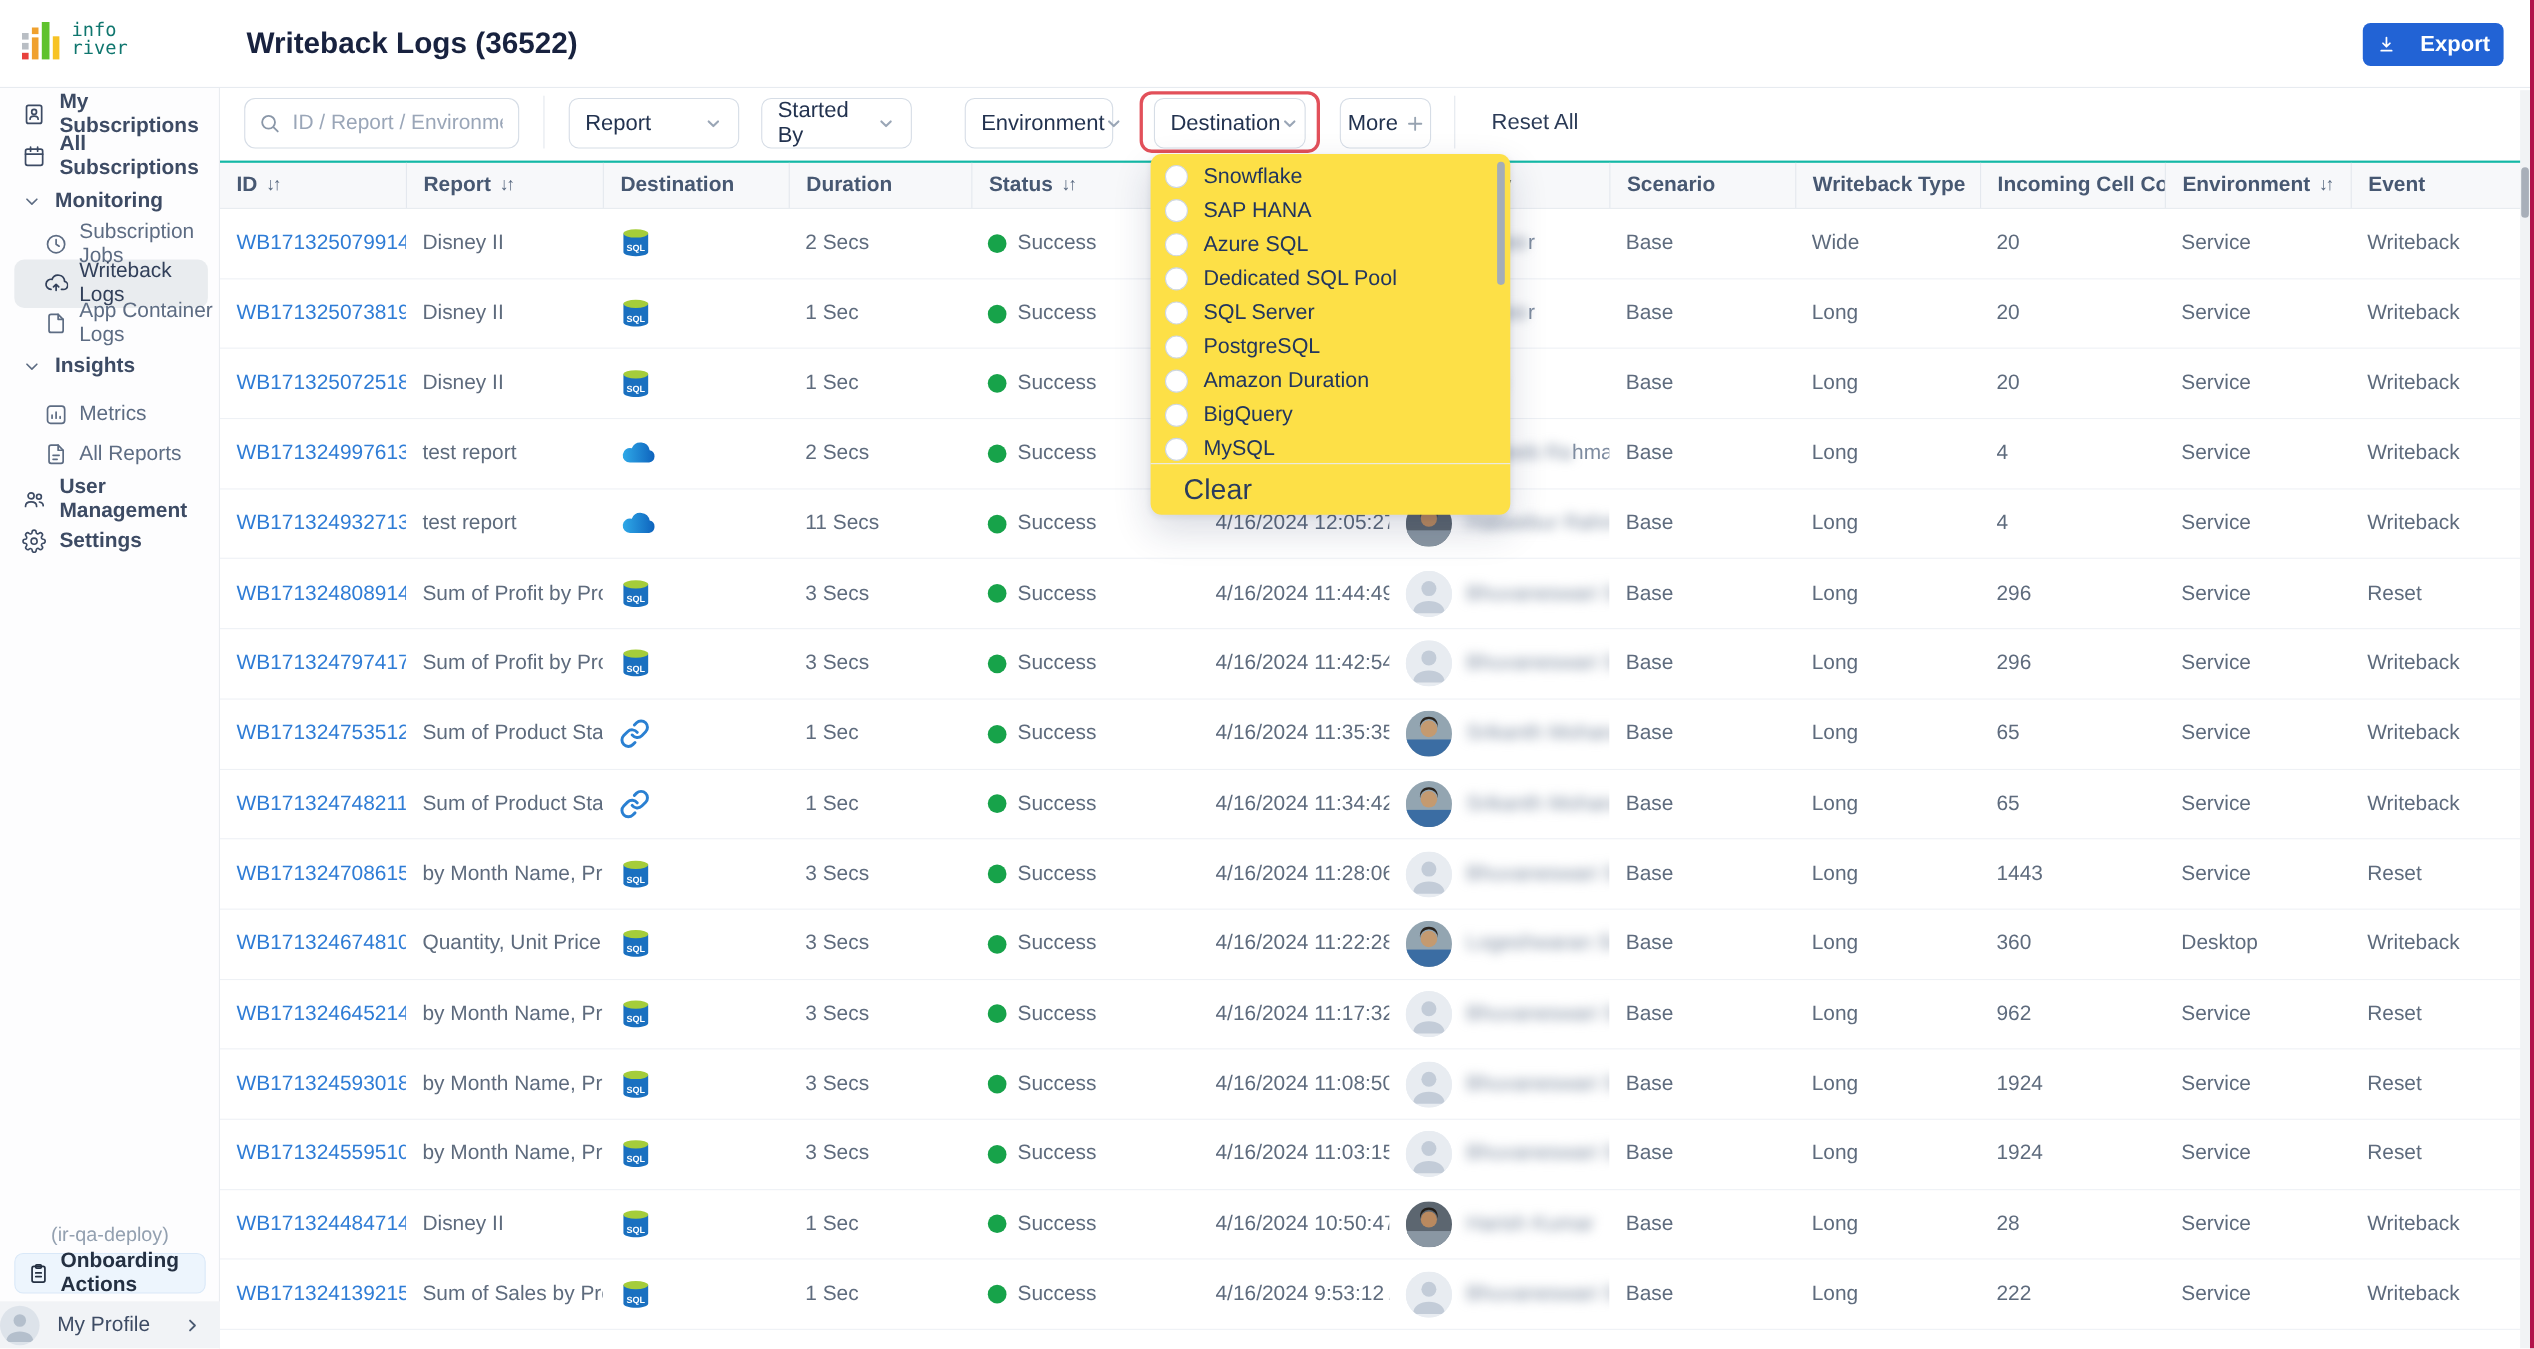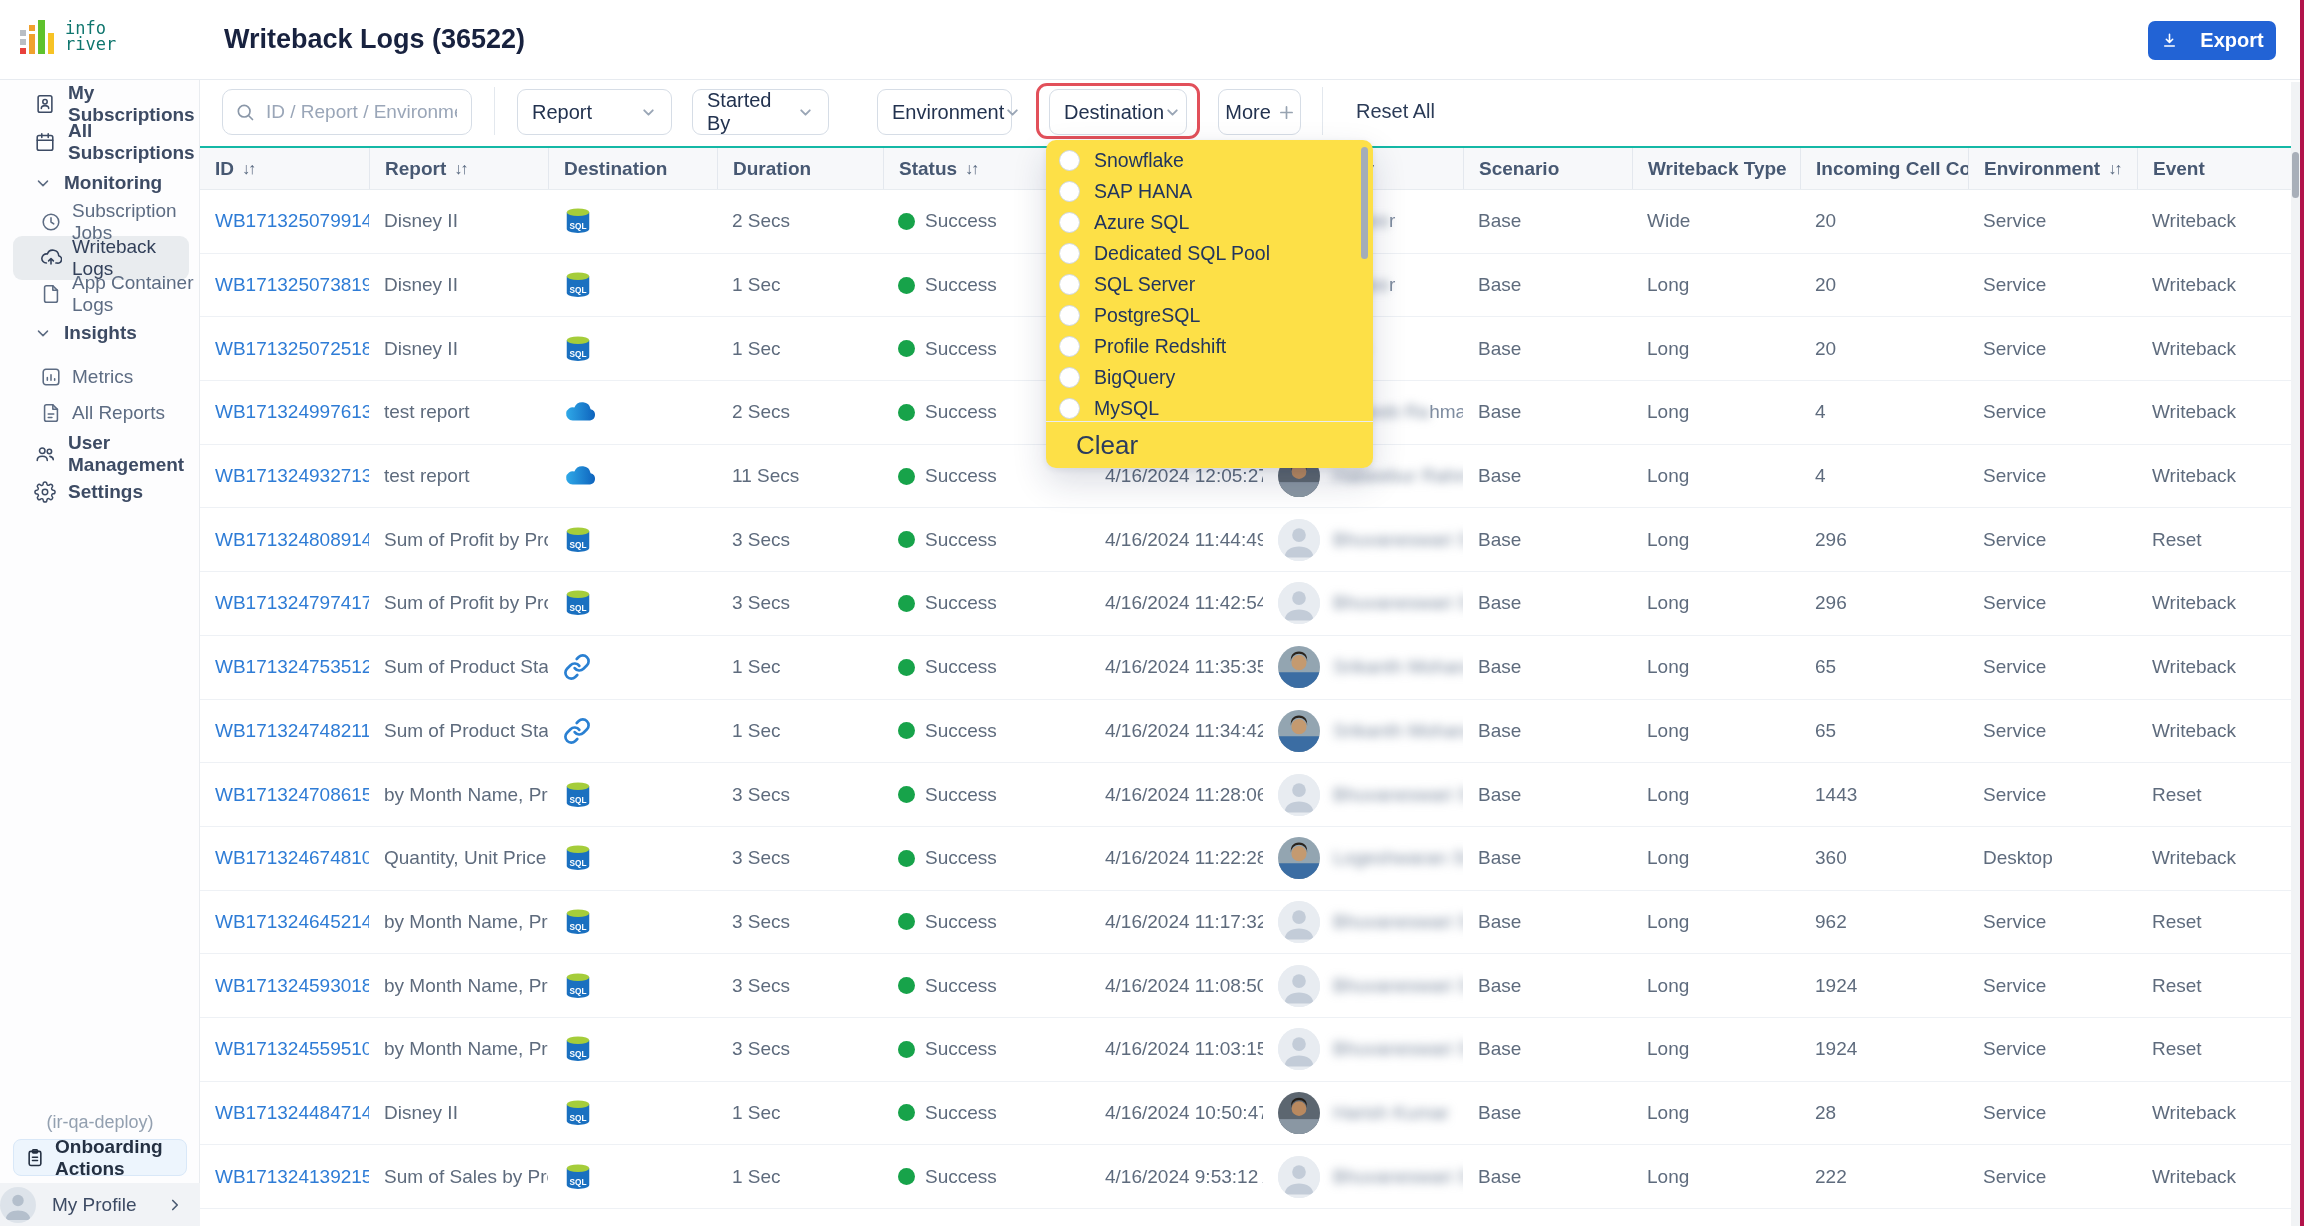--- a/index.html
+++ b/index.html
@@ -6,21 +6,21 @@
   body{
     width:2304px;height:1226px;position:relative;overflow:hidden;
     background:#ffffff;font-family:"Liberation Sans",sans-serif;
     -webkit-font-smoothing:antialiased;
   }
   
   .sidebar{position:absolute;left:0;top:0;width:200px;height:1226px;background:#fdfdfe;border-right:1px solid #e9ecf0;box-sizing:border-box;z-index:4;}
   .side-top{position:absolute;left:0;top:0;width:200px;height:80px;border-bottom:1px solid #e7ebf0;box-sizing:border-box;background:#fff;}
   .logo{position:absolute;left:18px;top:17px;display:flex;align-items:center;gap:9px;}
   .logo-text{font-family:"DejaVu Sans Mono",monospace;font-size:17px;line-height:16px;color:#0f766e;font-weight:500;}
-  .nav-item{position:absolute;left:0;width:200px;height:34px;display:flex;align-items:center;gap:12px;padding-left:34px;box-sizing:border-box;font-size:19px;color:#3d4b64;font-weight:600;z-index:2;}
+  .nav-item{position:absolute;left:0;width:200px;height:34px;display:flex;align-items:center;gap:12px;padding-left:20px;box-sizing:border-box;font-size:19px;color:#3d4b64;font-weight:600;z-index:2;}
   .nav-item.sub{padding-left:40px;font-weight:400;color:#5d6c83;gap:10px;}
   .nav-item.sel{color:#32405a;font-weight:500;}
   .pill{position:absolute;left:13px;top:236px;width:176px;height:44px;background:#e9ecef;border-radius:9px;z-index:1;}
   .tenant{position:absolute;left:0;top:1112px;width:200px;text-align:center;font-size:18px;color:#93a0b0;}
   .onboard{position:absolute;left:13px;top:1139px;width:174px;height:37px;background:#edf5fd;border:1px solid #d9e8f8;border-radius:8px;display:flex;align-items:center;gap:10px;padding-left:11px;box-sizing:border-box;font-size:19px;font-weight:600;color:#243042;}
   .profile{position:absolute;left:0;top:1183px;width:200px;height:43px;background:#f1f3f6;display:flex;align-items:center;padding-left:0;gap:16px;box-sizing:border-box;}
   .pf-avatar{width:36px;height:36px;border-radius:50%;background:#dde3ea;overflow:hidden;flex:0 0 36px;}
   .pf-label{font-size:19px;color:#3d4b64;font-weight:500;flex:1;}
   .pf-chev{margin-right:16px;display:flex;}
   
@@ -907,21 +907,21 @@
       <div class="dd-item">
         <span class="radio"></span>
         <span class="dd-label">SQL Server</span>
       </div>
       <div class="dd-item">
         <span class="radio"></span>
         <span class="dd-label">PostgreSQL</span>
       </div>
       <div class="dd-item">
         <span class="radio"></span>
-        <span class="dd-label">Profile Redshift</span>
+        <span class="dd-label">Amazon Duration</span>
       </div>
       <div class="dd-item">
         <span class="radio"></span>
         <span class="dd-label">BigQuery</span>
       </div>
       <div class="dd-item">
         <span class="radio"></span>
         <span class="dd-label">MySQL</span>
       </div>
     </div>

